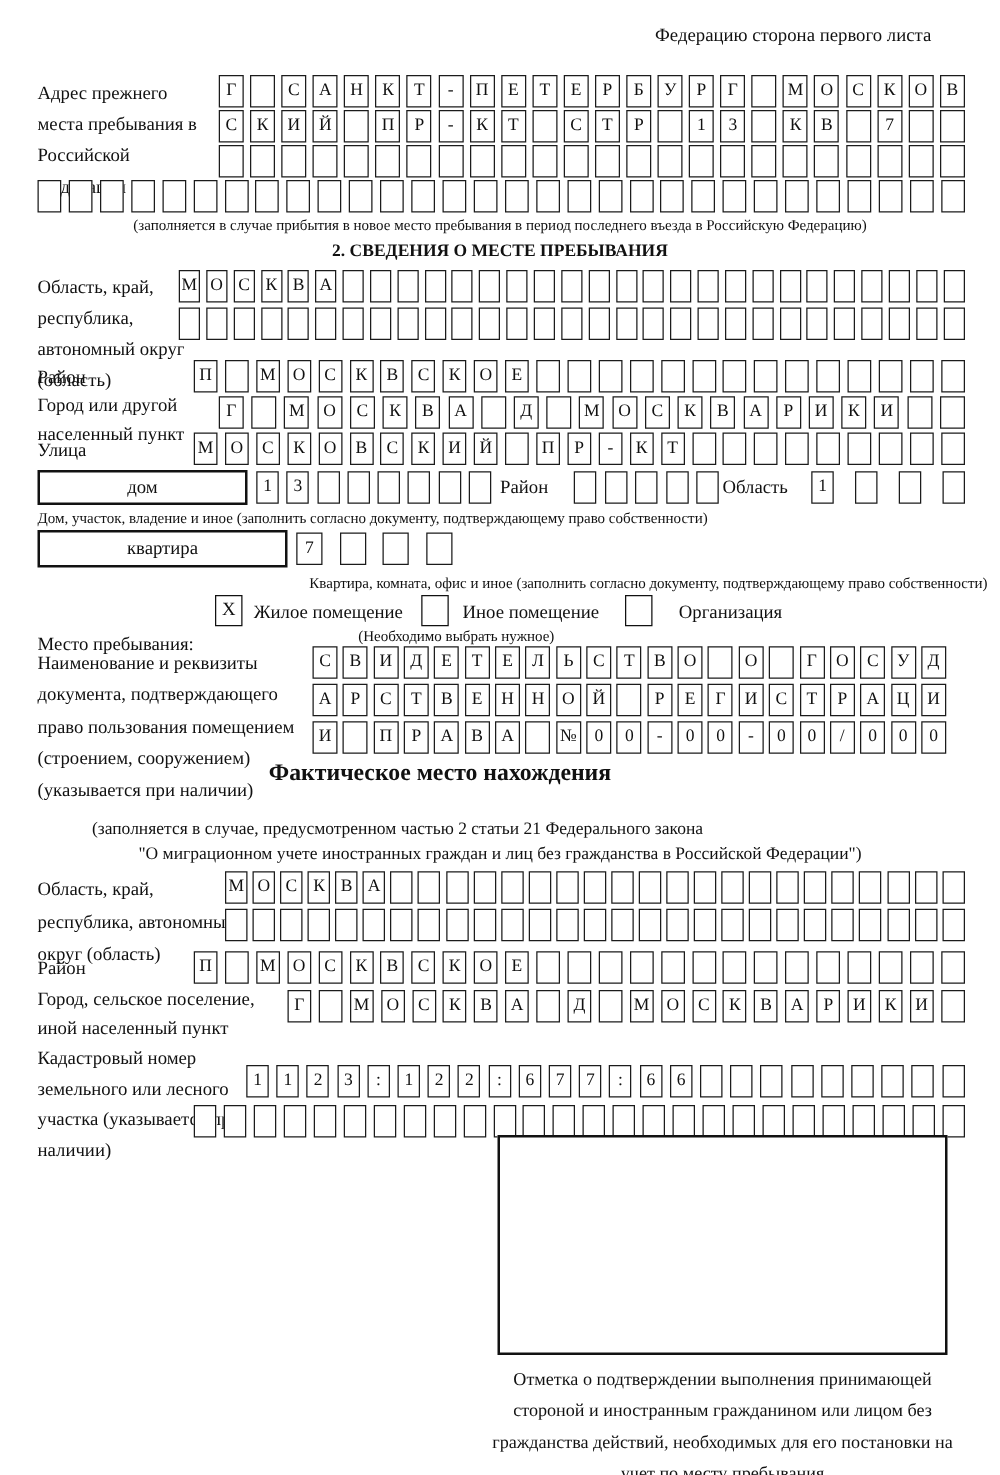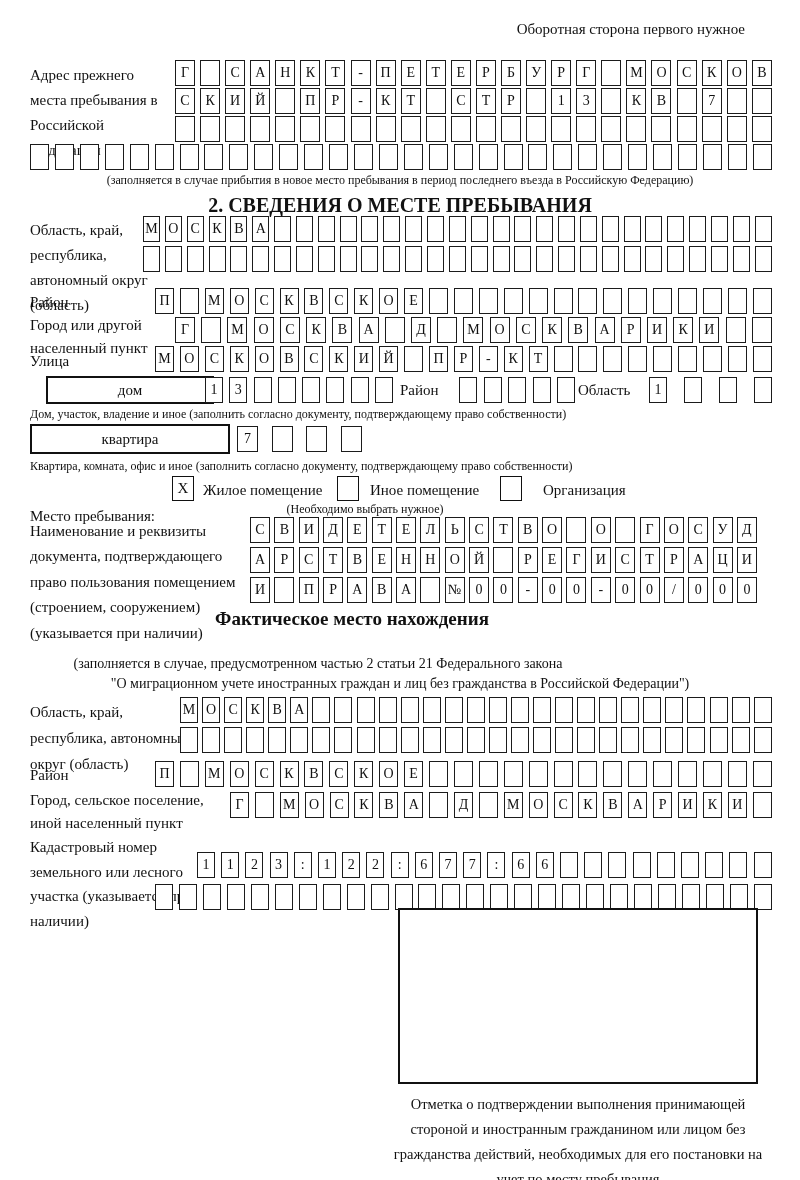--- a/index.html
+++ b/index.html
@@ -21,21 +21,21 @@
   .boxlabel{position:absolute;border:2px solid #111;box-sizing:border-box;
         display:flex;align-items:center;justify-content:center;font-size:15px;background:#fff;}
   .chk{width:22px;height:25px;border:1.6px solid #111;box-sizing:border-box;
         display:inline-flex;align-items:center;justify-content:center;
         font-size:15px;background:#fff;}
   .stampbox{position:absolute;border:2px solid #111;box-sizing:border-box;background:#fff;}
 </style>
 </head>
 <body>
 
-<div class="abs lbl" style="top:17px;left:400px;width:345px;text-align:right;">Оборотная сторона первого нужное</div>
+<div class="abs lbl" style="top:17px;left:400px;width:345px;text-align:right;">Федерацию сторона первого листа</div>
 
 <div class="abs lbl" style="top:63px;left:30px;width:140px;">Адрес прежнего места пребывания в Российской Федерации</div>
 <div class="cellrow" style="top:60px;left:175px;width:597px;">
     <span class="cell">Г</span>
     <span class="cell"></span>
     <span class="cell">С</span>
     <span class="cell">А</span>
     <span class="cell">Н</span>
     <span class="cell">К</span>
     <span class="cell">Т</span>
@@ -136,21 +136,21 @@
     <span class="cell"></span>
     <span class="cell"></span>
     <span class="cell"></span>
     <span class="cell"></span>
     <span class="cell"></span>
     <span class="cell"></span>
     <span class="cell"></span>
   </div>
 <div class="abs note center" style="top:173px;left:0;width:800px;">(заполняется в случае прибытия в новое место пребывания в период последнего въезда в Российскую Федерацию)</div>
 
-<div class="abs bold center" style="top:194px;left:0;width:800px;font-size:20px;">2. СВЕДЕНИЯ О МЕСТЕ ПРЕБЫВАНИЯ</div>
+<div class="abs bold center" style="top:194px;left:0;width:800px;font-size:14px;">2. СВЕДЕНИЯ О МЕСТЕ ПРЕБЫВАНИЯ</div>
 
 <div class="abs lbl" style="top:218px;left:30px;width:120px;">Область, край, республика, автономный округ (область)</div>
 <div class="cellrow c17" style="top:216px;left:143px;width:629px;">
     <span class="cell">М</span>
     <span class="cell">О</span>
     <span class="cell">С</span>
     <span class="cell">К</span>
     <span class="cell">В</span>
     <span class="cell">А</span>
     <span class="cell"></span>
@@ -287,21 +287,21 @@
     <span class="cell"></span>
     <span class="cell"></span>
     <span class="cell"></span>
     <span class="cell"></span>
     <span class="cell"></span>
     <span class="cell"></span>
     <span class="cell"></span>
     <span class="cell"></span>
   </div>
 
-<div class="boxlabel" style="top:376px;left:30px;width:168px;height:28px;margin-left:16px;">дом</div>
+<div class="boxlabel" style="top:376px;left:30px;width:168px;height:28px;">дом</div>
 <div class="cellrow c18" style="top:377px;left:205px;width:188px;">
     <span class="cell">1</span>
     <span class="cell">3</span>
     <span class="cell"></span>
     <span class="cell"></span>
     <span class="cell"></span>
     <span class="cell"></span>
     <span class="cell"></span>
     <span class="cell"></span>
   </div>
@@ -322,21 +322,21 @@
   </div>
 <div class="abs note" style="top:407px;left:30px;width:760px;">Дом, участок, владение и иное (заполнить согласно документу, подтверждающему право собственности)</div>
 
 <div class="boxlabel" style="top:424px;left:30px;width:200px;height:30px;">квартира</div>
 <div class="cellrow c21" style="top:426px;left:237px;width:125px;">
     <span class="cell">7</span>
     <span class="cell"></span>
     <span class="cell"></span>
     <span class="cell"></span>
   </div>
-<div class="abs note" style="top:459px;left:30px;width:760px;">Квартира, комната, офис и иное (заполнить согласно документу, подтверждающему право собственности)</div>
+<div class="abs note" style="top:459px;left:30px;width:760px;text-align:right;">Квартира, комната, офис и иное (заполнить согласно документу, подтверждающему право собственности)</div>
 
 <div class="abs lbl" style="top:478px;left:30px;margin-top:26px;">Место пребывания:</div>
 <span class="chk abs" style="top:476px;left:172px;">
     <span>X</span>
   </span>
 <div class="abs lbl" style="top:478px;left:203px;">Жилое помещение</div>
 <span class="chk abs" style="top:476px;left:337px;">
     <span></span>
   </span>
 <div class="abs lbl" style="top:478px;left:370px;">Иное помещение</div>

